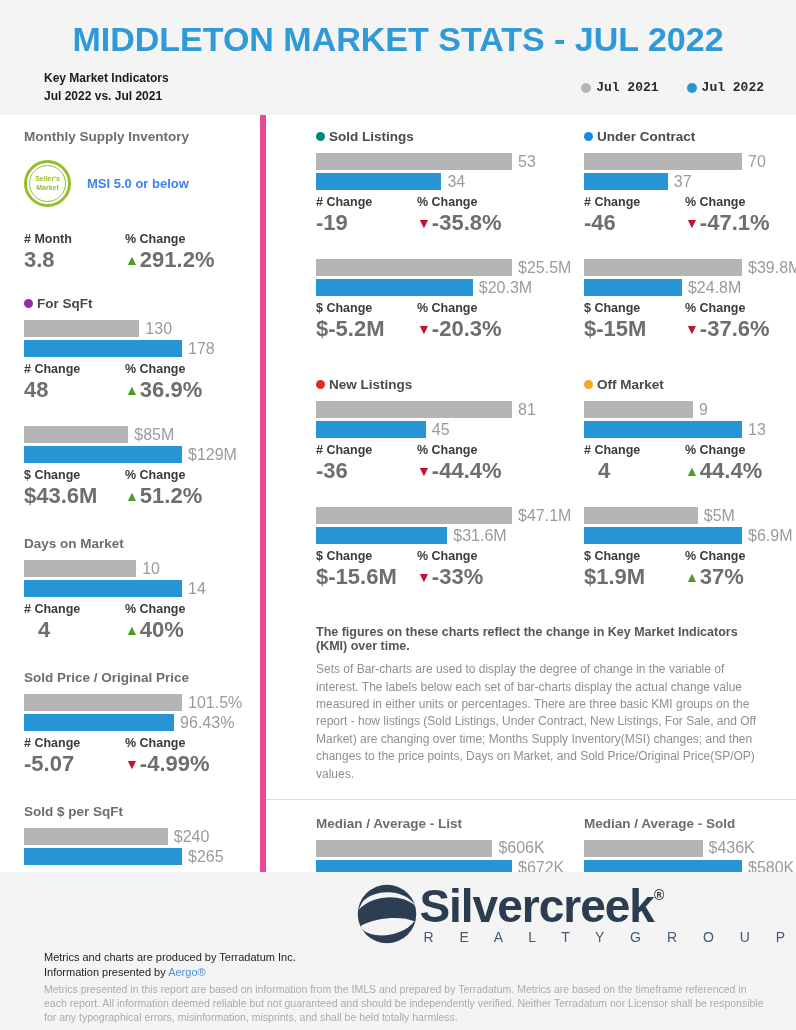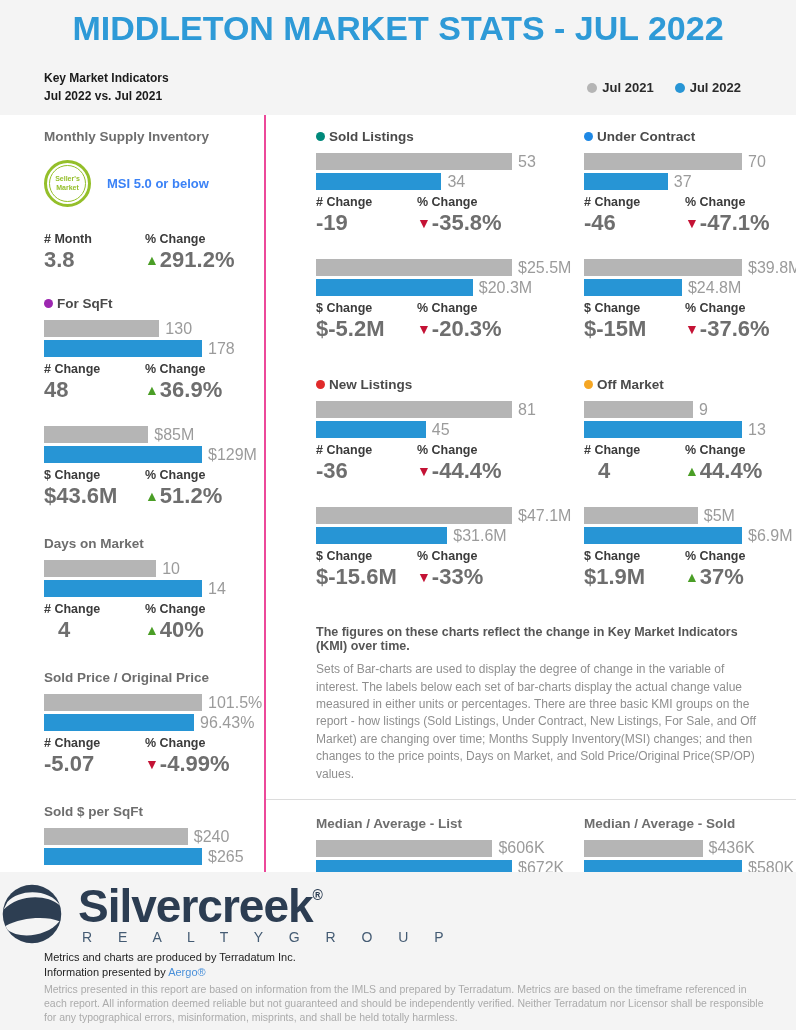--- a/index.html
+++ b/index.html
@@ -1,29 +1,29 @@
 <!DOCTYPE html>
 <html><head>
 <meta charset="utf-8">
 <style>
   * { margin:0; padding:0; box-sizing:border-box; }
   body { font-family:"Liberation Sans", sans-serif; background:#ffffff; }
   .page { width:796px; height:1030px; display:flex; flex-direction:column; overflow:hidden; background:#ffffff; }
 
   
   .header { height:115px; background:#f4f4f4; position:relative; flex:0 0 auto; }
-  .page-title { text-align:center; padding-top:9px; font-size:34px; font-weight:bold; color:#2e9ad7; letter-spacing:0px; }
+  .page-title { text-align:center; padding-top:20px; font-size:34px; font-weight:bold; color:#2e9ad7; letter-spacing:0px; }
   .kicker { position:absolute; left:44px; bottom:10px; font-size:12px; font-weight:bold; color:#1b1b1b; line-height:1.45; }
-  .legend { position:absolute; right:55px; bottom:20px; display:flex; gap:21px; align-items:center; }
+  .legend { position:absolute; right:32px; bottom:20px; display:flex; gap:28px; align-items:center;font-family:Liberation Mono, monospace; }
   .legend-item { display:flex; align-items:center; gap:5px; font-size:13px; font-weight:bold; color:#2b2b2b; }
   .dot { display:inline-block; width:10px; height:10px; border-radius:50%; background:#999; flex:0 0 auto; }
 
   
   .main { flex:1 1 auto; display:flex; background:#ffffff; overflow:hidden; }
-  .col-left { width:266px; flex:0 0 auto; border-right:2px solid #ec4899; padding:14px 10px 0 44px; }
+  .col-left { width:266px; flex:0 0 auto; border-right:6px solid #ec4899; padding:14px 10px 0 24px; }
   .col-right { flex:1 1 auto; padding-top:14px; }
 
   .group-title { font-size:13.5px; font-weight:bold; color:#6d6d6d; display:flex; align-items:center; gap:4px; }
   .group-title.dotted { color:#4a4a4a; }
   .group-title .dot { width:9px; height:9px; }
 
   .group { margin-bottom:28px; }
   .pair { margin-top:9px; }
   .pair + .pair { margin-top:24px; }
 
@@ -55,21 +55,21 @@
   .rcell-a { padding-left:50px; }
   .rcell-b { padding-left:52px; }
 
   .about { margin:0px 38px 0 50px; }
   .about-heading { font-size:12.5px; font-weight:bold; color:#565656; margin-bottom:8px; }
   .about-body { font-size:12px; color:#8f8f8f; line-height:1.45; }
   .rule { border:none; border-top:1px solid #dcdcdc; margin:16px 0 16px 0; }
 
   
   .footer { height:158px; background:#f4f4f4; flex:0 0 auto; overflow:hidden; }
-  .logo { display:flex; align-items:center; justify-content:flex-start; gap:14px; margin-top:10px; }
+  .logo { display:flex; align-items:center; justify-content:flex-end; margin-top:10px; }
   .logo-text { display:flex; flex-direction:column; }
   .brand-line { font-size:46px; font-weight:bold; color:#2c3d52; letter-spacing:-1px; line-height:1; }
   .brand-reg { font-size:14px; vertical-align:22px; letter-spacing:0; }
   .brand-sub { font-size:14px; color:#445b73; letter-spacing:11px; margin-top:0px; padding-left:4px; }
   .foot-info { margin:4px 28px 0 44px; }
   .foot-line { font-size:11px; color:#222222; line-height:1.35; }
   .foot-link { color:#4a90d9; text-decoration:none; }
   .disclaimer { font-size:10.5px; color:#ababab; line-height:1.35; margin-top:2px; }
 </style>
 </head>

